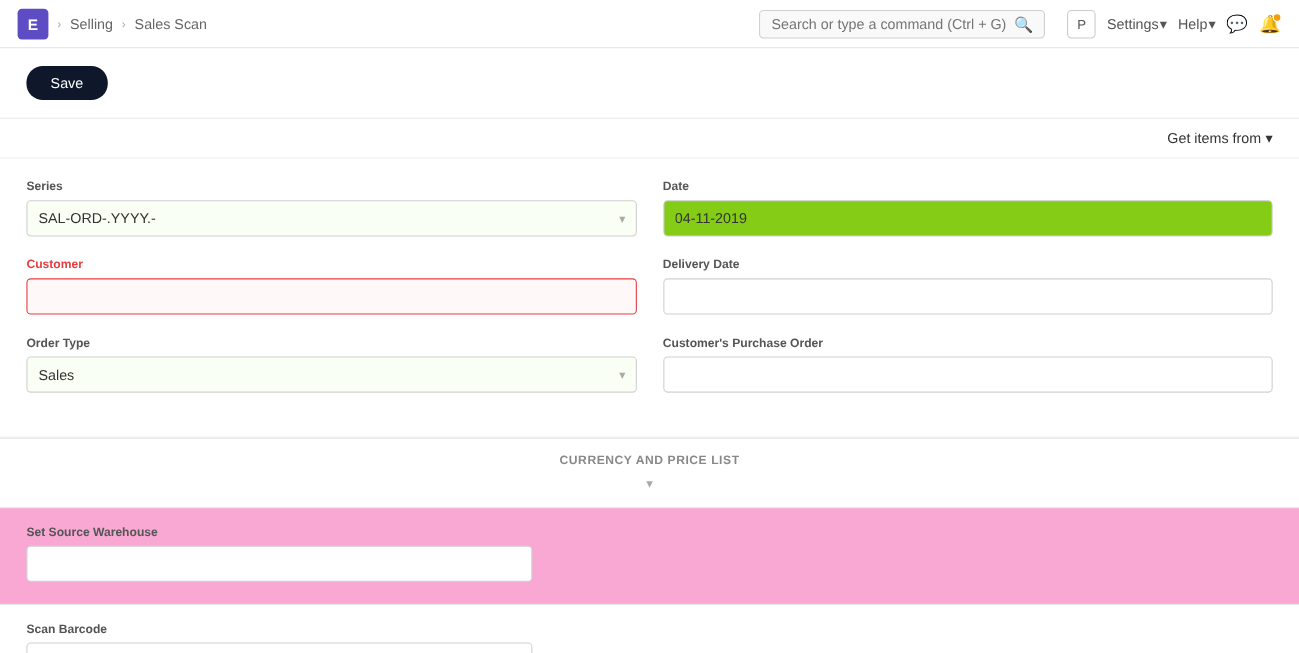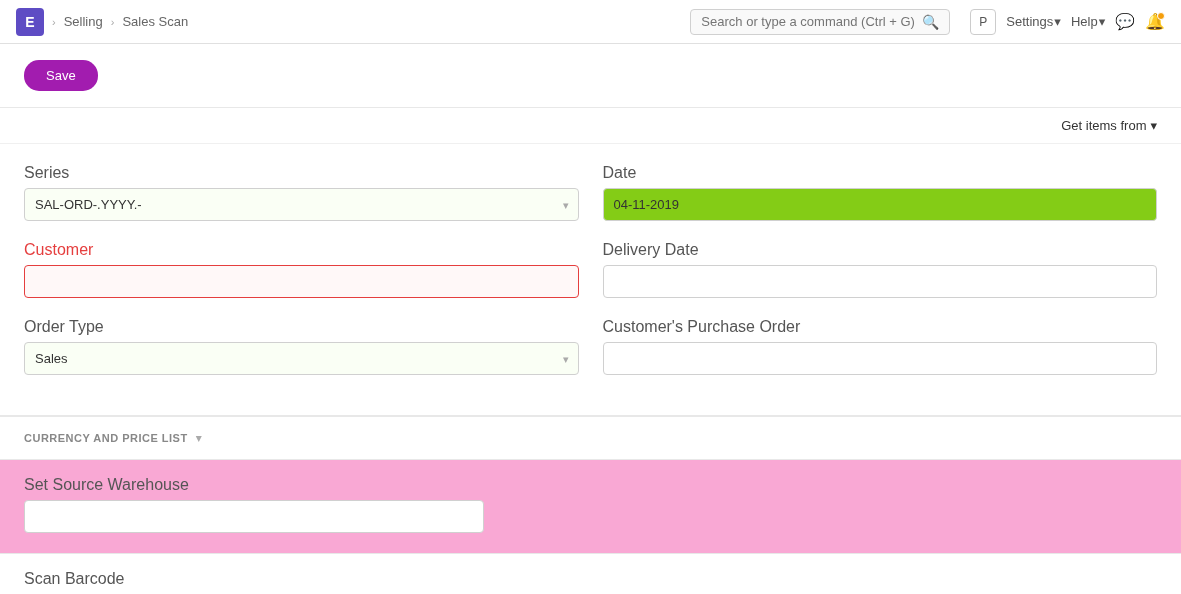--- a/index.html
+++ b/index.html
@@ -50,21 +50,21 @@
       display: flex; align-items: center; justify-content: space-between;
       padding: 16px 24px; background: #fff; border-bottom: 1px solid #e8e8e8;
     }
     .page-title-row { display: flex; align-items: center; gap: 10px; }
     .page-title { font-size: 20px; font-weight: 600; color: #111; }
     .status-badge {
       display: flex; align-items: center; gap: 5px; font-size: 12px; color: #888;
     }
     .status-dot { width: 8px; height: 8px; border-radius: 50%; background: #f59e0b; }
     .save-btn {
-      background: #a21caf; color: #fff; border: none; border-radius: 15px;
+      background: #0f172a; color: #fff; border: none; border-radius: 15px;
       padding: 8px 22px; font-size: 13px; font-weight: 500; cursor: pointer;
     }
 
     
     .main-content { padding: 0; }
 
     
     .form-card {
       background: #fff; margin: 0; border-bottom: 1px solid #e8e8e8;
     }
@@ -74,22 +74,22 @@
     }
     .get-items-btn {
       background: none; border: none; cursor: pointer; font-size: 13px;
       color: #333; display: flex; gap: 4px;
     }
 
     .form-body { padding: 20px 24px; }
     .form-row { display: flex; gap: 24px; margin-bottom: 20px; }
     .form-group { flex: 1; }
     .form-label {
-      display: block; font-size: 16px; color: #555; margin-bottom: 6px;
-      font-weight: 400;
+      display: block; font-size: 11px; color: #555; margin-bottom: 6px;
+      font-weight: 700;
     }
     .form-label.required { color: #e53e3e; }
     .form-input, .form-select-display {
       width: 100%; border: 1px solid #d0d0d0; border-radius: 4px;
       padding: 8px 10px; font-size: 13px; color: #333; background: #fff;
       outline: none;
     }
     .form-input.required-field {
       border-color: #e53e3e; background: #fff8f8;
     }
@@ -103,21 +103,21 @@
       outline: none; appearance: none; cursor: pointer;
     }
     .select-arrow {
       position: absolute; right: 10px; top: 50%; transform: translateY(-50%);
       pointer-events: none; color: #aaa; font-size: 11px;
     }
 
     
     .section-header {
       padding: 14px 24px; border-top: 1px solid #e8e8e8; border-bottom: 1px solid #e8e8e8;
-      display: flex; align-items: center; gap: 8px; background: #fff;
+      display: flex; align-items: center; gap: 8px; background: #fff; flex-direction: column;
     }
     .section-header-label {
       font-size: 11px; font-weight: 600; color: #888; letter-spacing: 0.5px;
       text-transform: uppercase;
     }
     .section-toggle { color: #aaa; font-size: 12px; cursor: pointer; }
 
     
     .warehouse-section { background: #f9a8d4; padding: 16px 24px 20px; border-bottom: 1px solid #e8e8e8; }
     .barcode-section { background: #fff; padding: 16px 24px 20px; }

